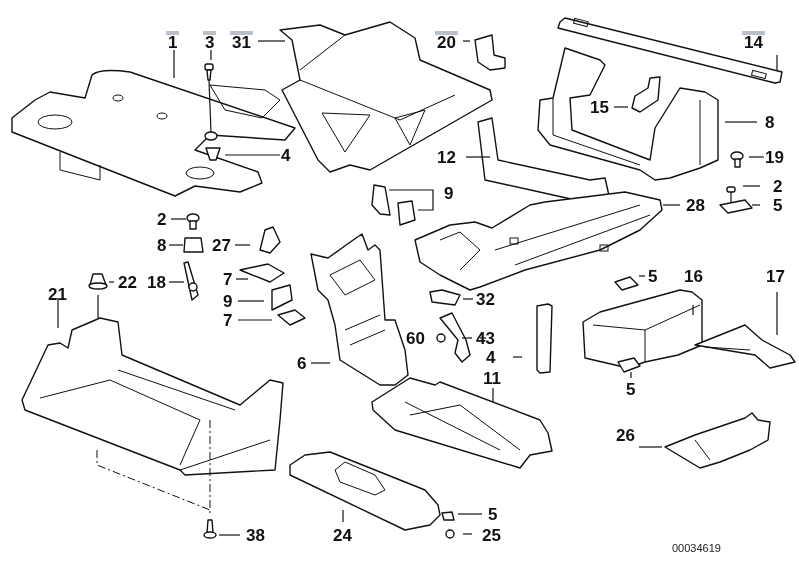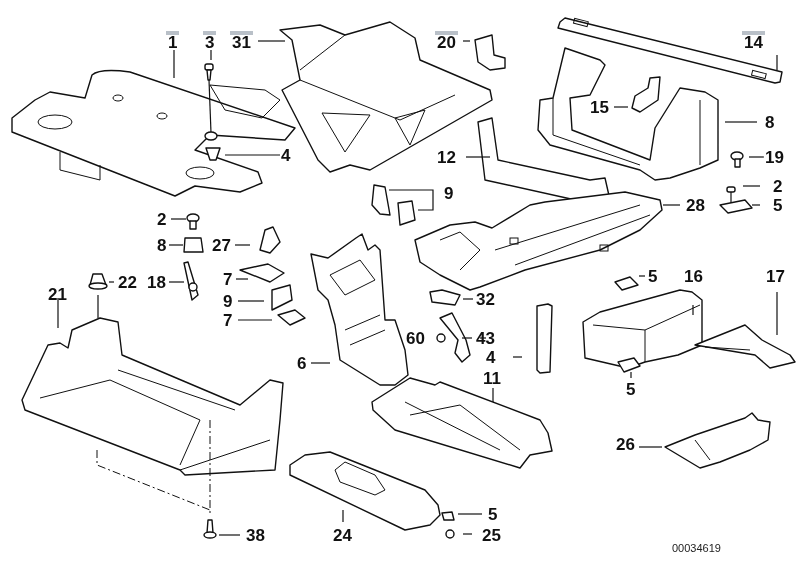--- a/index.html
+++ b/index.html
@@ -279,19 +279,19 @@
 <div class="callout" style="left:648px;top:268px">5</div>
 <div class="callout" style="left:684px;top:268px">16</div>
 <div class="callout" style="left:766px;top:268px">17</div>
 <div class="callout" style="left:476px;top:291px">32</div>
 <div class="callout" style="left:406px;top:330px">60</div>
 <div class="callout" style="left:476px;top:330px">43</div>
 <div class="callout" style="left:297px;top:355px">6</div>
 <div class="callout" style="left:486px;top:349px">4</div>
 <div class="callout" style="left:483px;top:370px">11</div>
 <div class="callout" style="left:626px;top:381px">5</div>
-<div class="callout" style="left:616px;top:436px">26</div>
+<div class="callout" style="left:616px;top:427px">26</div>
 <div class="callout" style="left:246px;top:527px">38</div>
 <div class="callout" style="left:333px;top:527px">24</div>
 <div class="callout" style="left:488px;top:506px">5</div>
 <div class="callout" style="left:482px;top:527px">25</div>
 
 <div class="ref">00034619</div>
 
 </body></html>

